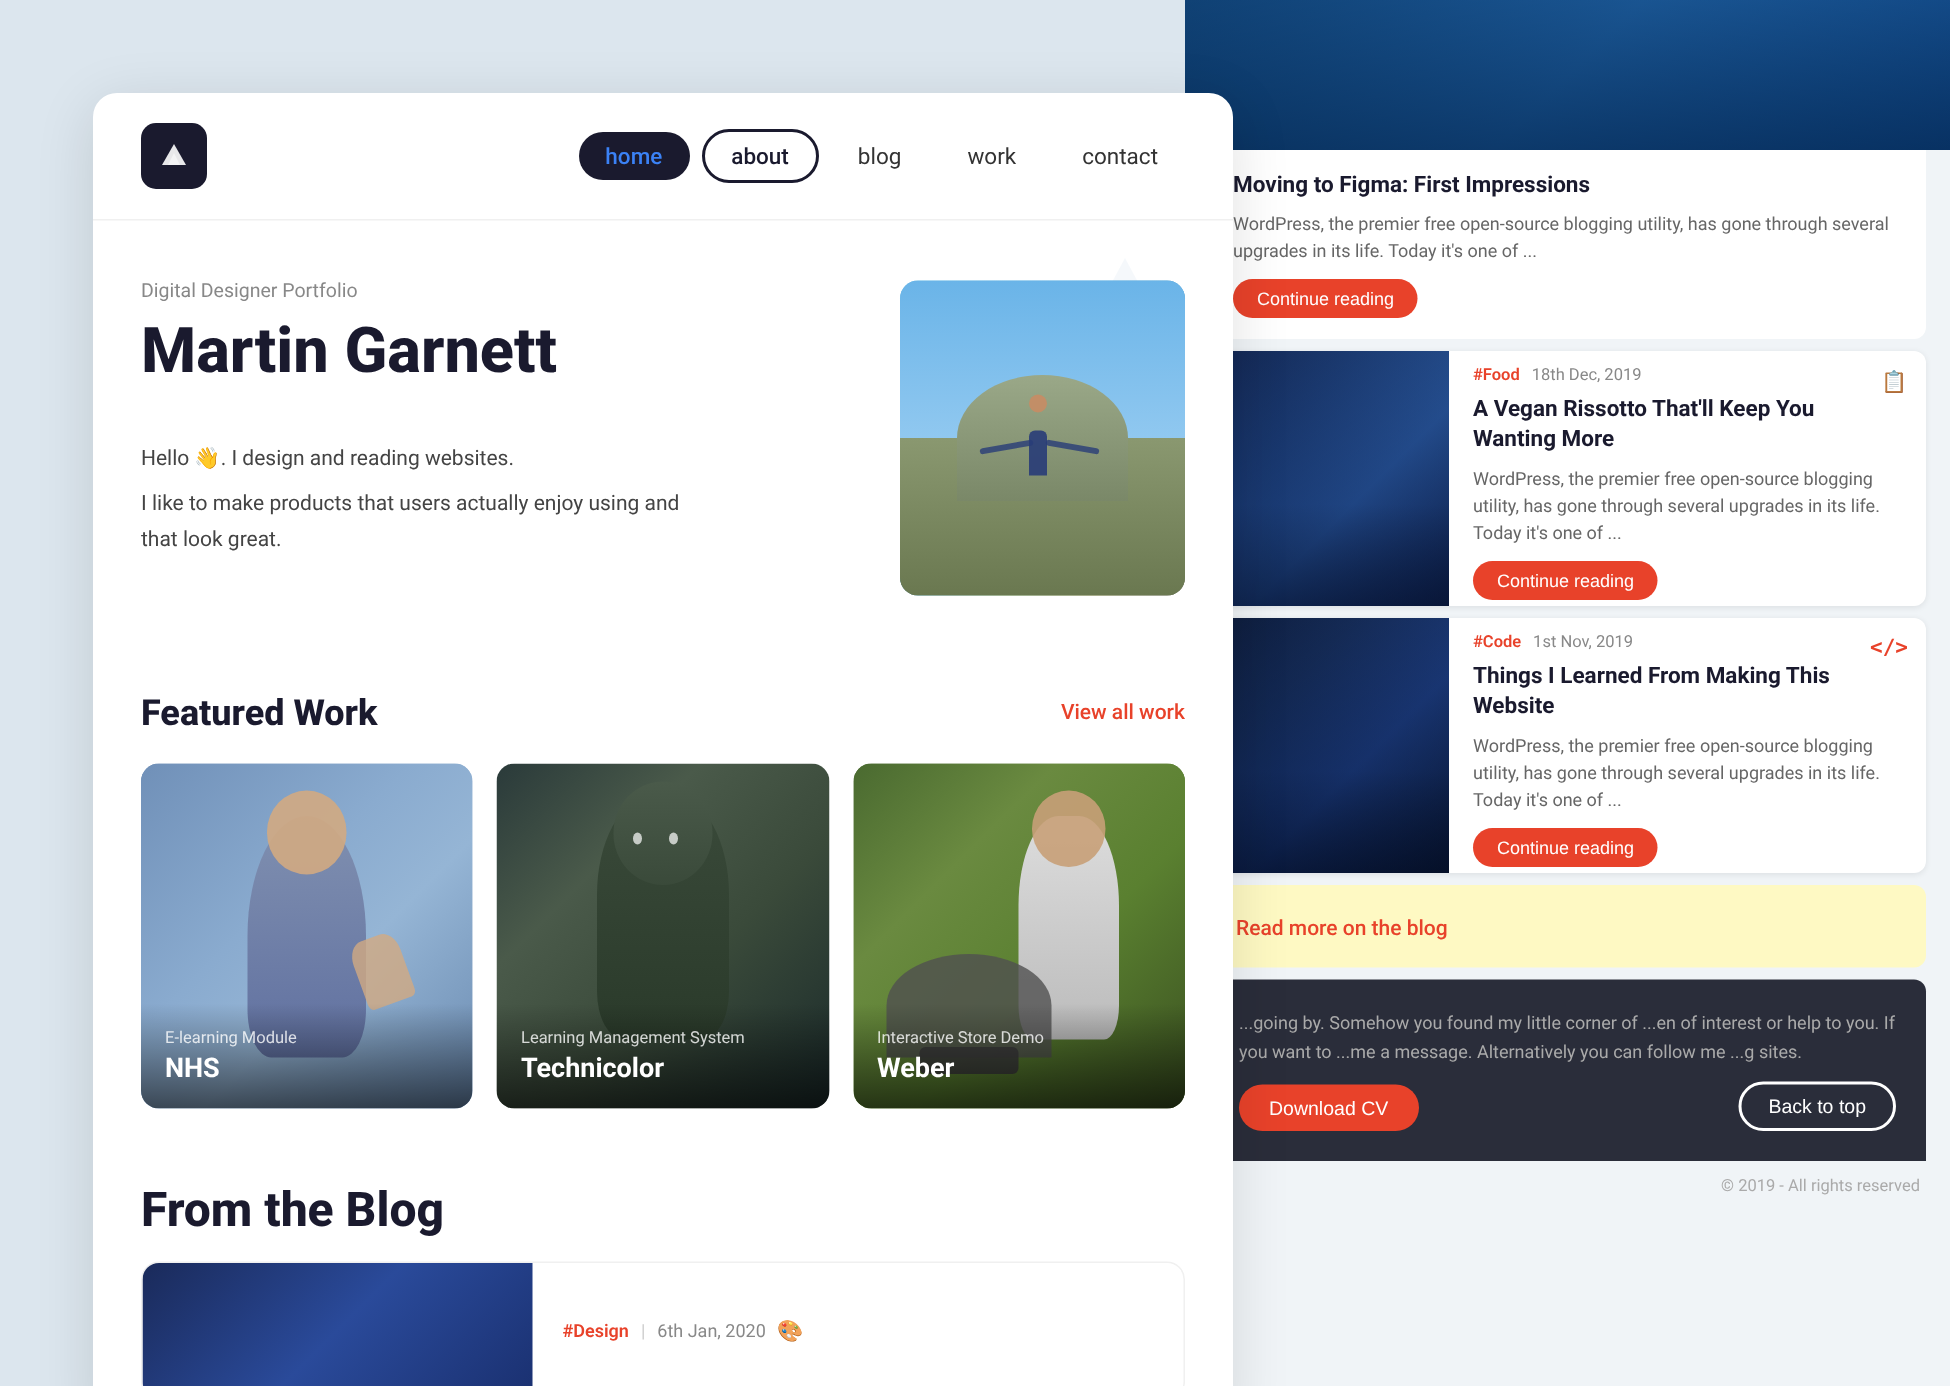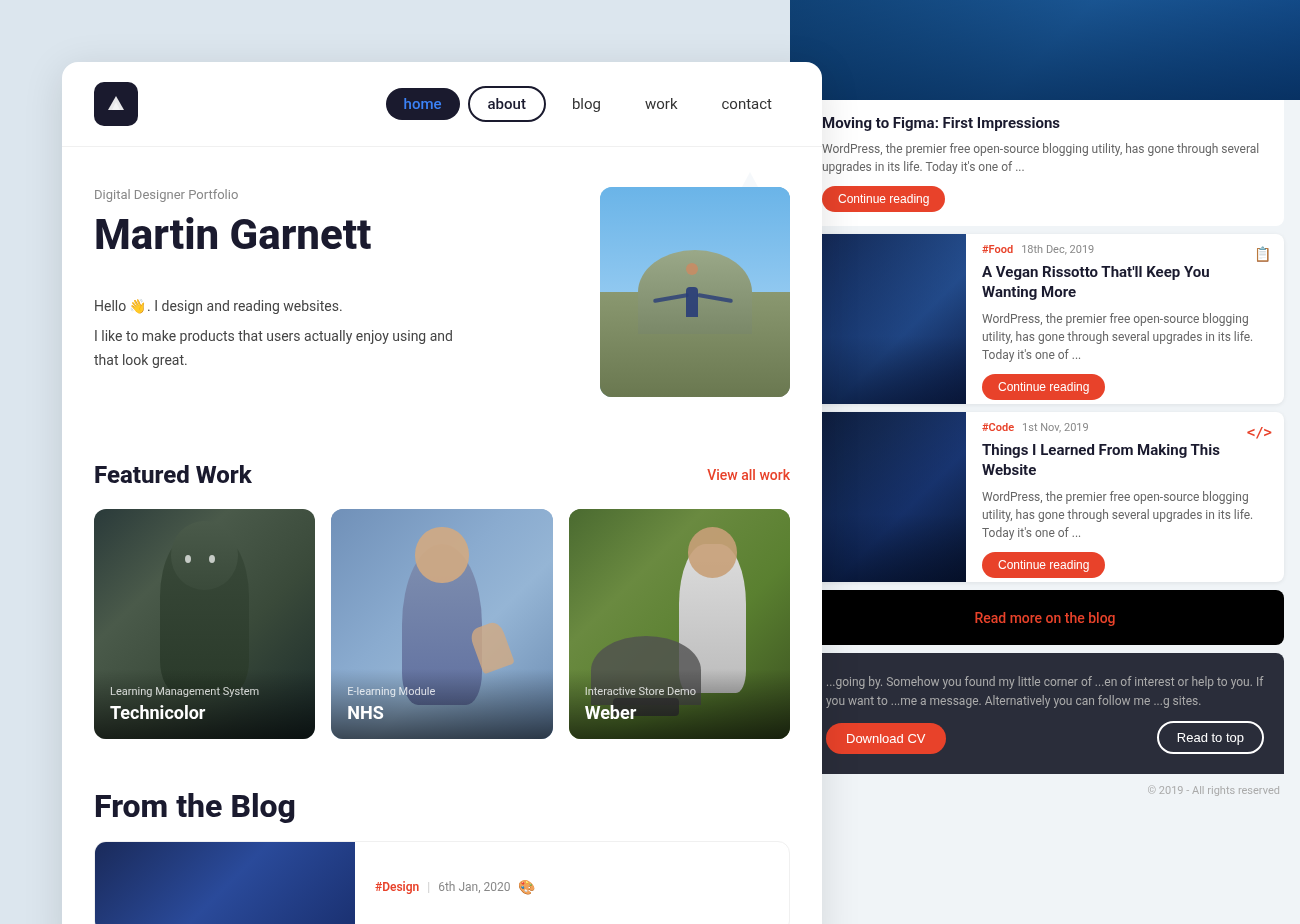--- a/index.html
+++ b/index.html
@@ -99,23 +99,22 @@
       color: #fff;
       border: none;
       border-radius: 20px;
       padding: 6px 16px;
       font-size: 12px;
       font-weight: 500;
       cursor: pointer;
     }
 
     .read-more-blog {
-      text-align: center;
       padding: 18px;
-      background: #000000;
+      background: #fef9c3;
       margin: 8px 16px;
       border-radius: 8px;
     }
     .read-more-blog a {
       color: #e8422a;
       font-size: 14px;
       font-weight: 500;
       text-decoration: none;
     }
 
@@ -448,21 +447,21 @@
     </div>
   </div>
 
   <div class="read-more-blog">
     <a href="#">Read more on the blog</a>
   </div>
 
   <div class="footer-panel">
     <div class="footer-text">...going by. Somehow you found my little corner of ...en of interest or help to you. If you want to ...me a message. Alternatively you can follow me ...g sites.</div>
     <button class="download-cv-btn">Download CV</button>
-    <button class="back-to-top-btn">Read to top</button>
+    <button class="back-to-top-btn">Back to top</button>
   </div>
   <div class="footer-copyright">© 2019 - All rights reserved</div>
 </div>
 
 <div class="main-card">
 
   <nav class="nav">
     <div class="logo">
       <svg width="24" height="20" viewBox="0 0 24 20" fill="none">
         <path d="M12 2L4 16H20L12 2Z" fill="white" opacity="0.9"></path>
@@ -512,50 +511,50 @@
   </div>
 
   <div class="section">
     <div class="section-header">
       <h2 class="section-title">Featured Work</h2>
       <a class="view-all-link">View all work</a>
     </div>
     <div class="work-grid">
 
       <div class="work-card">
+        <div class="work-card-bg nhs">
+
+          <div style="position:absolute;top:0;left:0;right:0;bottom:0;background:linear-gradient(135deg,#7090b8 0%,#8aabcf 40%,#95b5d5 60%,#6a8ab0 100%);"></div>
+          <div style="position:absolute;top:15%;left:32%;width:36%;height:70%;background:linear-gradient(180deg,#8090b0 0%,#6070a0 100%);border-radius:50% 50% 20% 20%;"></div>
+          <div style="position:absolute;top:8%;left:38%;width:24%;height:24%;background:rgba(210,170,130,0.9);border-radius:50%;"></div>
+
+          <div style="position:absolute;top:50%;right:20%;width:15%;height:20%;background:rgba(210,170,130,0.8);border-radius:30% 30% 10% 10%;transform:rotate(-20deg);"></div>
+        </div>
+        <div class="work-card-overlay">
+          <div class="work-card-category">E-learning Module</div>
+          <div class="work-card-title">NHS</div>
+        </div>
+      </div>
+
+      <div class="work-card">
         <div class="work-card-bg groot">
 
           <div style="position:absolute;top:10%;left:30%;width:40%;height:70%;background:linear-gradient(180deg,#3a4a3a 0%,#2a3a2a 100%);border-radius:40% 40% 20% 20%;"></div>
           <div style="position:absolute;top:5%;left:35%;width:30%;height:30%;background:linear-gradient(180deg,#4a5a4a 0%,#3a4a3a 100%);border-radius:50%;"></div>
 
           <div style="position:absolute;top:20%;left:41%;width:6px;height:8px;background:#fff;border-radius:50%;opacity:0.7;"></div>
           <div style="position:absolute;top:20%;left:52%;width:6px;height:8px;background:#fff;border-radius:50%;opacity:0.7;"></div>
         </div>
         <div class="work-card-overlay">
           <div class="work-card-category">Learning Management System</div>
           <div class="work-card-title">Technicolor</div>
         </div>
       </div>
 
       <div class="work-card">
-        <div class="work-card-bg nhs">
-
-          <div style="position:absolute;top:0;left:0;right:0;bottom:0;background:linear-gradient(135deg,#7090b8 0%,#8aabcf 40%,#95b5d5 60%,#6a8ab0 100%);"></div>
-          <div style="position:absolute;top:15%;left:32%;width:36%;height:70%;background:linear-gradient(180deg,#8090b0 0%,#6070a0 100%);border-radius:50% 50% 20% 20%;"></div>
-          <div style="position:absolute;top:8%;left:38%;width:24%;height:24%;background:rgba(210,170,130,0.9);border-radius:50%;"></div>
-
-          <div style="position:absolute;top:50%;right:20%;width:15%;height:20%;background:rgba(210,170,130,0.8);border-radius:30% 30% 10% 10%;transform:rotate(-20deg);"></div>
-        </div>
-        <div class="work-card-overlay">
-          <div class="work-card-category">E-learning Module</div>
-          <div class="work-card-title">NHS</div>
-        </div>
-      </div>
-
-      <div class="work-card">
         <div class="work-card-bg weber">
           <div style="position:absolute;top:0;left:0;right:0;bottom:0;background:linear-gradient(135deg,#4a6a30 0%,#6a8a40 30%,#5a8030 60%,#3a5020 100%);"></div>
 
           <div style="position:absolute;top:15%;left:50%;width:30%;height:65%;background:linear-gradient(180deg,#ddd 0%,#bbb 100%);border-radius:40% 40% 15% 15%;"></div>
           <div style="position:absolute;top:8%;left:54%;width:22%;height:22%;background:rgba(200,160,120,0.9);border-radius:50%;"></div>
 
           <div style="position:absolute;bottom:15%;left:10%;width:50%;height:30%;background:rgba(80,80,80,0.8);border-radius:50% 50% 0 0;"></div>
           <div style="position:absolute;bottom:10%;left:20%;width:30%;height:8%;background:rgba(60,60,60,0.9);border-radius:4px;"></div>
         </div>
         <div class="work-card-overlay">

